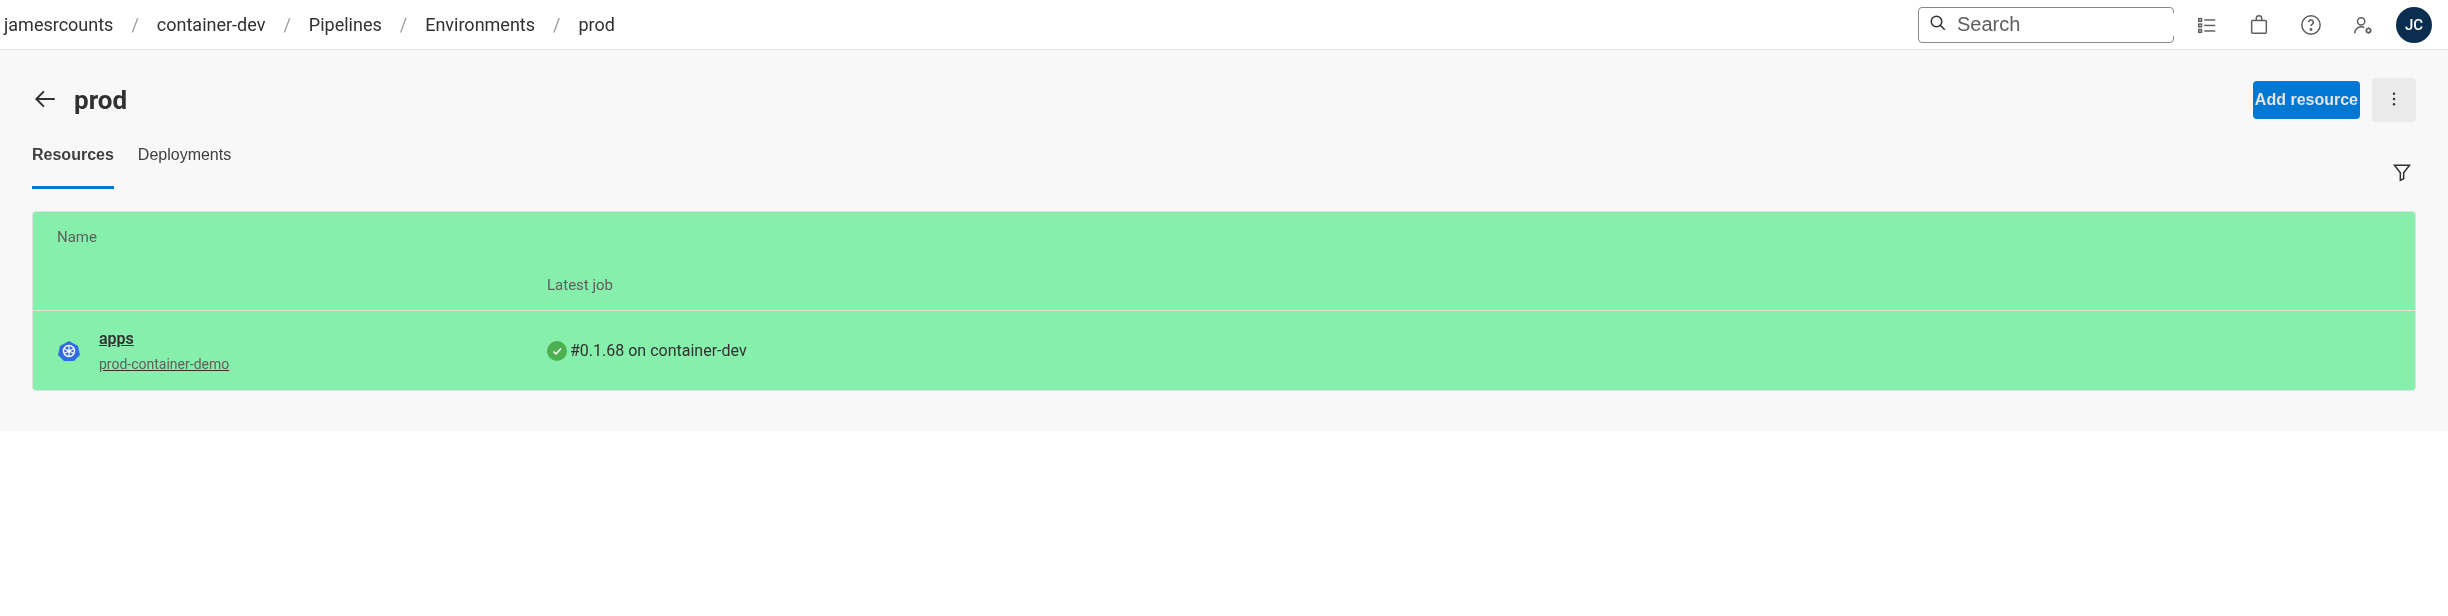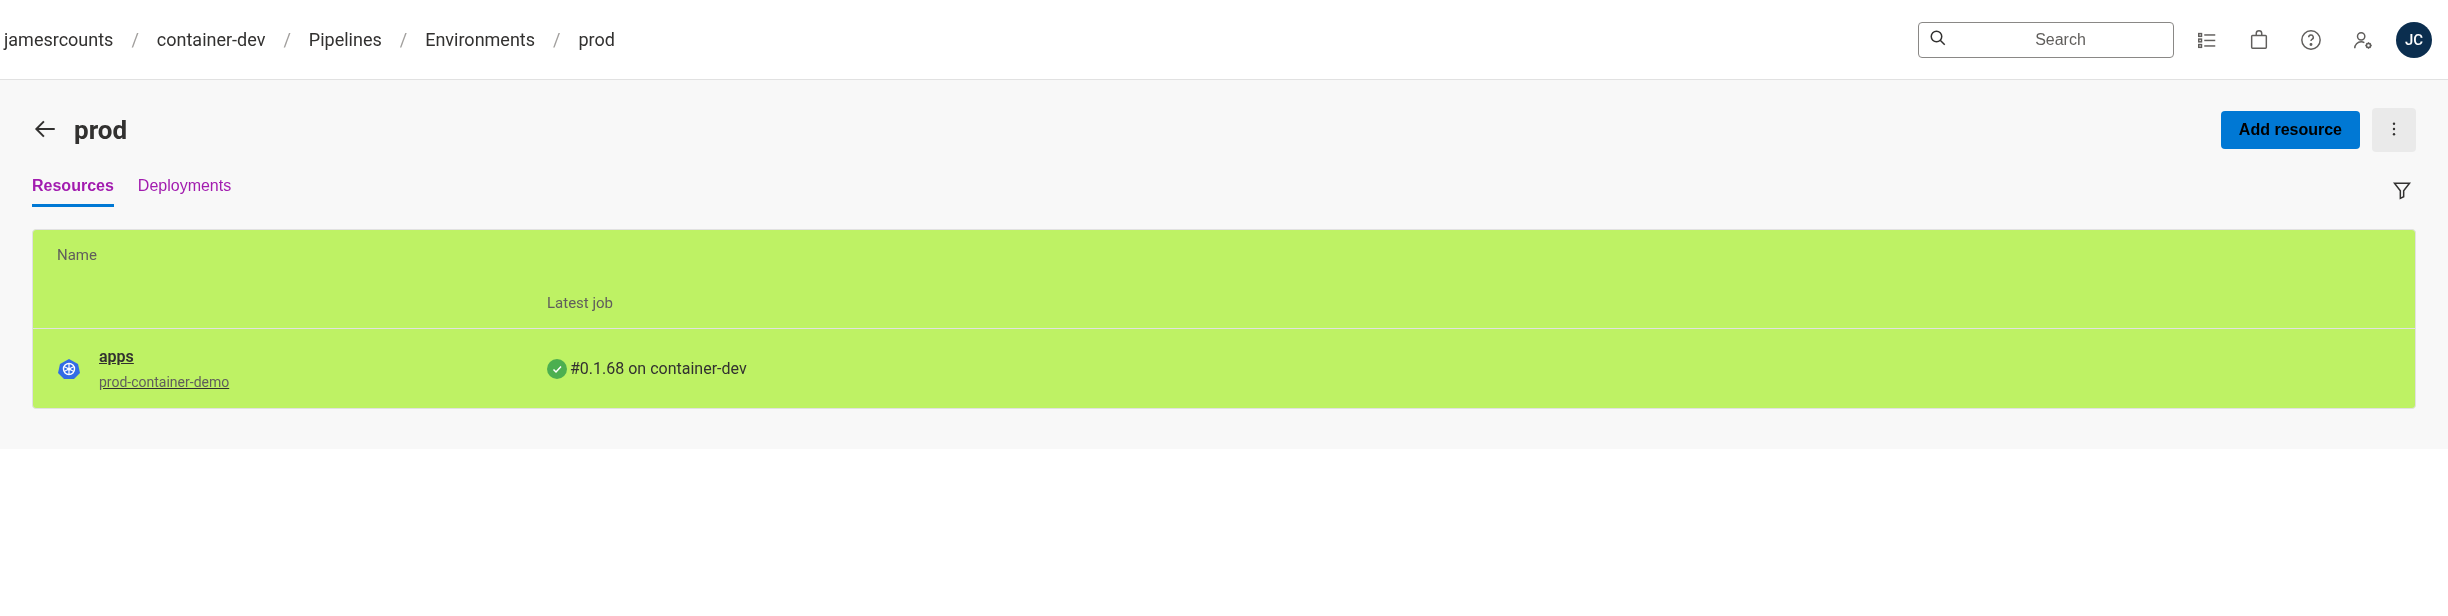--- a/index.html
+++ b/index.html
@@ -6,21 +6,21 @@
   body {
     font-family: -apple-system, BlinkMacSystemFont, "Segoe UI", Roboto, sans-serif;
     font-size: 14px;
     color: #323130;
     background: #fff;
   }
   
   .topbar {
     display: flex;
     align-items: center;
-    height: 80px;
+    height: 50px;
     padding: 0 16px 0 0;
     border-bottom: 1px solid #e1e1e1;
   }
   .breadcrumb {
     display: flex;
     align-items: center;
     gap: 18px;
     padding-left: 4px;
     flex: 1;
     font-size: 18px;
@@ -41,24 +41,23 @@
     border-radius: 4px;
     padding: 0 10px;
     margin-right: 22px;
     background: #fff;
   }
   .search-wrap svg { width: 18px; height: 18px; color: #323130; }
   .search-wrap input {
     border: none;
     outline: none;
     flex: 1;
-    font-size: 16px;
+    font-size: 20px;
     padding-left: 10px;
     color: #4c1d95;
-    text-align: center;
   }
   .search-wrap input::placeholder { color: #605e5c; }
   .top-icons {
     display: flex;
     align-items: center;
     gap: 30px;
     margin-right: 22px;
   }
   .top-icons .icon-btn {
     background: none;
@@ -92,26 +91,26 @@
   }
   .back-btn {
     background: none; border: none; cursor: pointer; color: #323130;
     display: flex; align-items: center; padding: 0; margin-right: 16px;
   }
   .back-btn svg { width: 26px; height: 26px; }
   .page-title { font-size: 26px; font-weight: 700; }
   .header-spacer { flex: 1; }
   .btn-primary {
     background: #0078d4;
-    color: #000000;
+    color: #e5e5e5;
     border: none;
     border-radius: 4px;
     font-size: 16px;
     font-weight: 600;
-    padding: 10px 18px;
+    padding: 10px 2px;
     cursor: pointer;
   }
   .btn-more {
     width: 44px;
     height: 44px;
     margin-left: 12px;
     background: #eaeaea;
     border: none;
     border-radius: 4px;
     cursor: pointer;
@@ -122,22 +121,22 @@
   }
   .btn-more svg { width: 18px; height: 18px; }
   .tab-row {
     display: flex;
     align-items: flex-end;
     margin-top: 24px;
   }
   .tabs { display: flex; gap: 24px; }
   .tab {
     font-size: 16px;
-    padding-bottom: 9px;
-    color: #a21caf;
+    padding-bottom: 22px;
+    color: #404040;
     border: none;
     background: none;
     cursor: pointer;
     border-bottom: 3px solid transparent;
   }
   .tab.active {
     font-weight: 700;
     border-bottom-color: #0078d4;
   }
   .tab-spacer { flex: 1; }
@@ -146,21 +145,21 @@
     border: none;
     cursor: pointer;
     color: #323130;
     padding: 4px;
     display: flex;
   }
   .filter-btn svg { width: 20px; height: 20px; }
   
   .card {
     margin-top: 22px;
-    background: #bef264;
+    background: #86efac;
     border: 1px solid #e1e1e1;
     border-radius: 4px;
   }
   .thead {
     display: flex;
     padding: 16px 24px;
     border-bottom: 1px solid #e1e1e1;
     font-size: 15px;
     color: #605e5c;
   }

